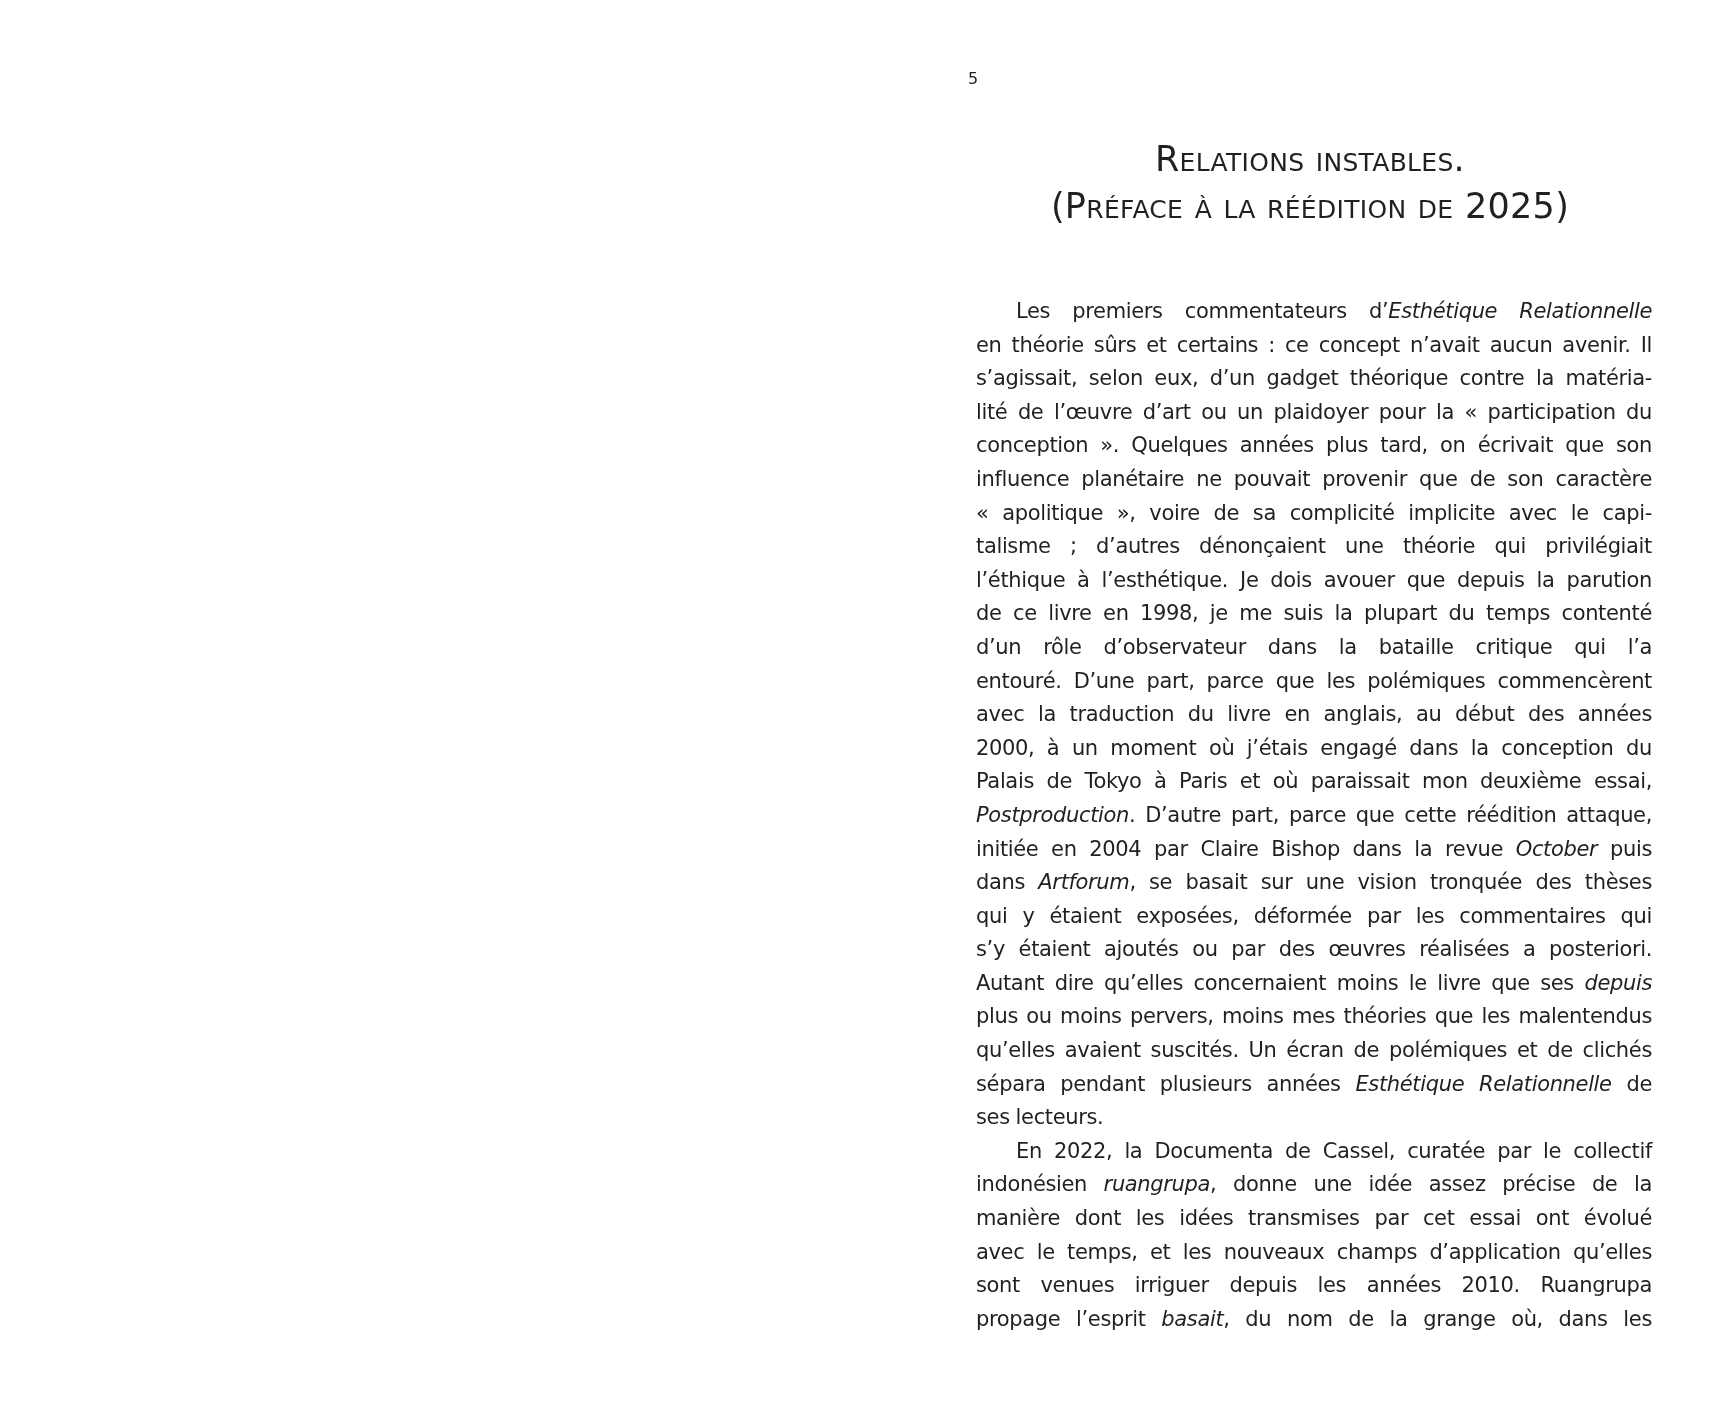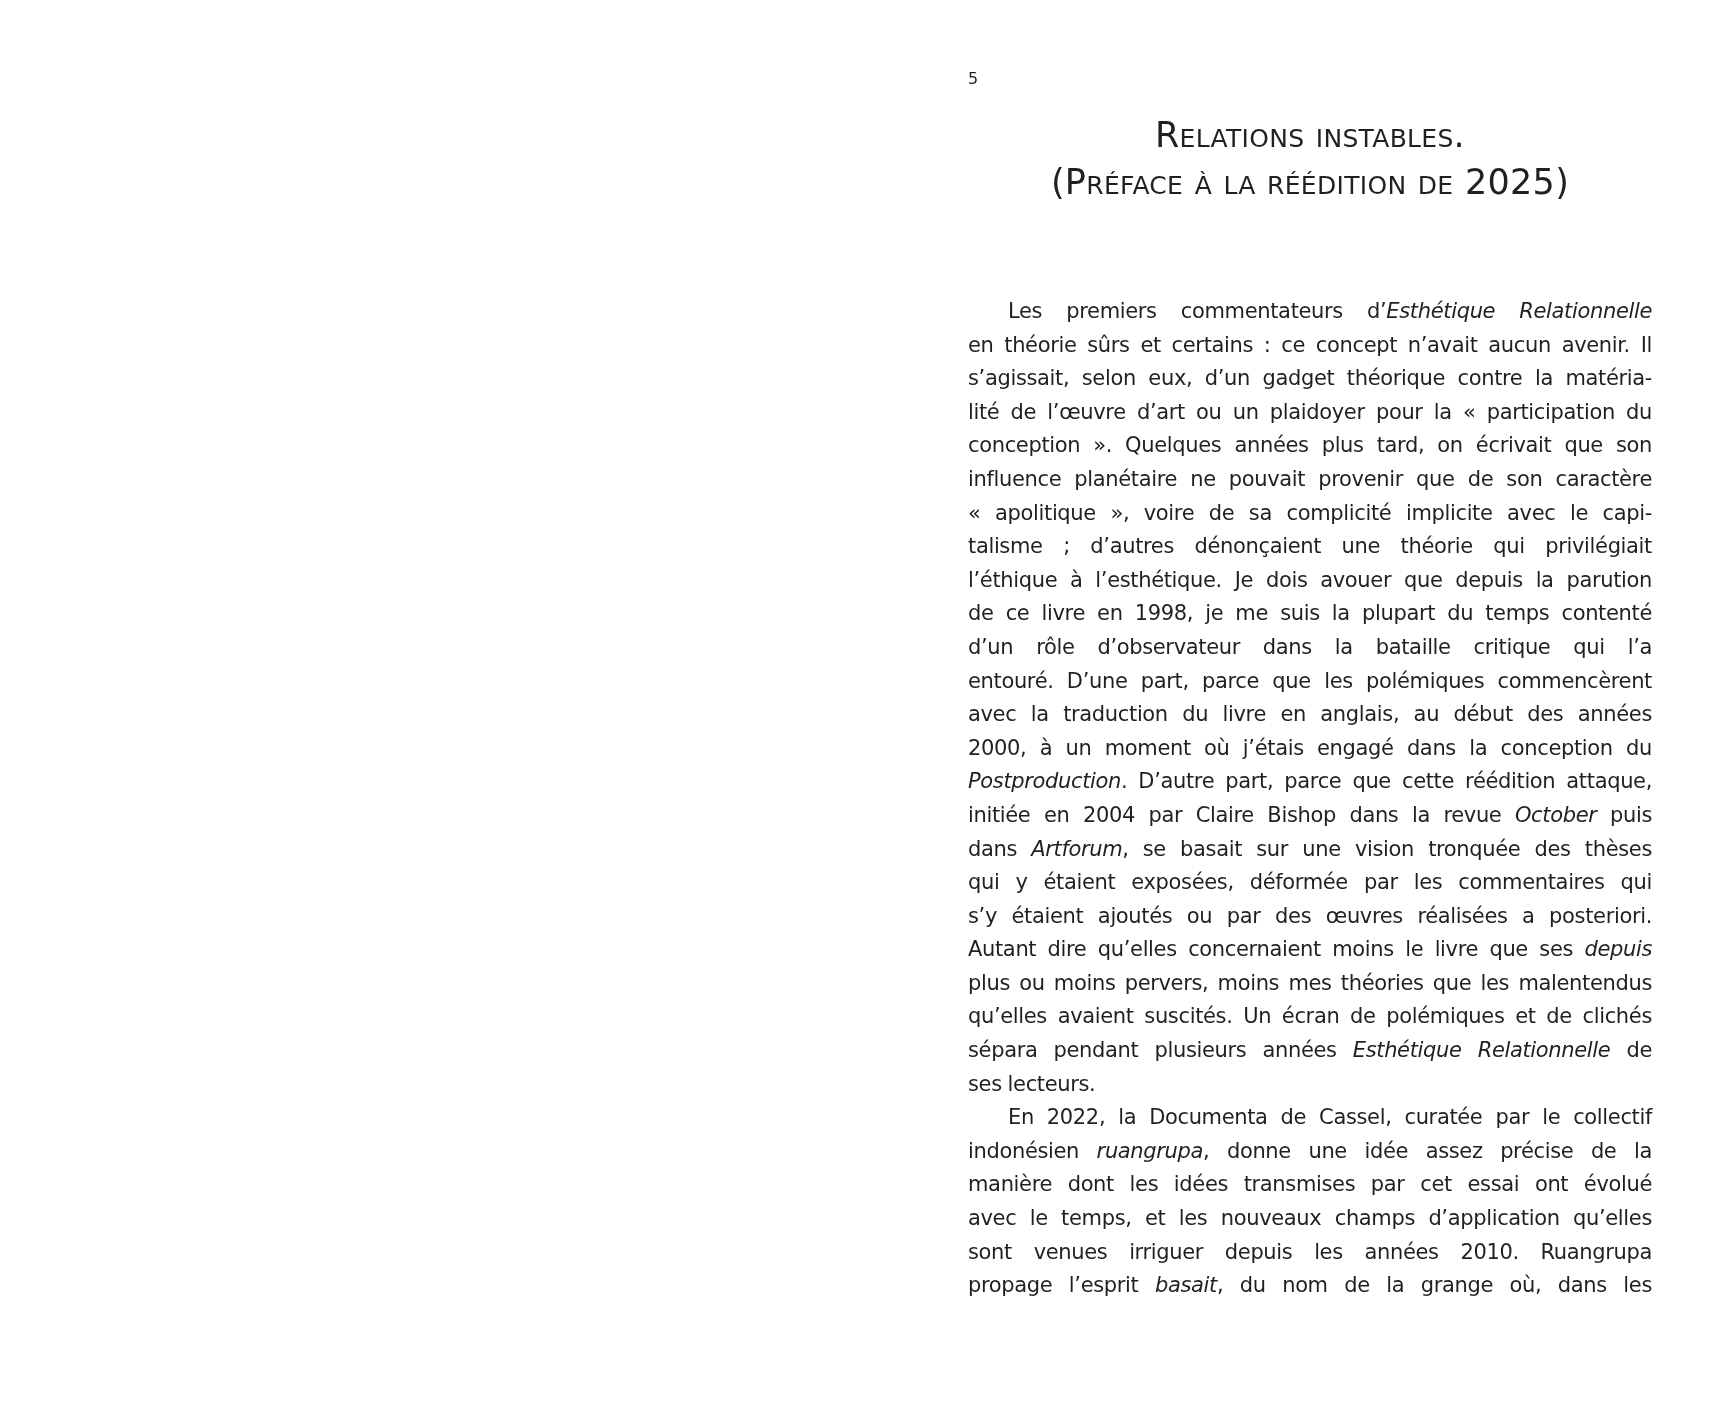--- a/index.html
+++ b/index.html
@@ -36,21 +36,21 @@
     position: absolute;
     left: 102px;
     top: 70px;
     font-size: 16px;
     line-height: 18px;
     color: #231f20;
   }
   .title {
     position: absolute;
     left: 102px;
-    top: 112px;
+    top: 136px;
     width: 684px;
     text-align: center;
     font-family: "DejaVu Sans", "Liberation Sans", sans-serif;
     font-variant: small-caps;
     font-size: 35px;
     line-height: 47px;
     letter-spacing: 0.3px;
     color: #231f20;
     margin: 0;
     font-weight: normal;
@@ -73,20 +73,21 @@
   .para {
     margin: 0;
     text-indent: 40px;
   }
   .line {
     display: block;
     text-align: justify;
     text-align-last: justify;
     white-space: nowrap;
     height: 33.6px;
+    margin-left: 8px;
   }
   .line.first { padding-left: 40px; }
   .line.last { text-align-last: left; }
   .para .line { text-indent: 0; }
   em { font-style: italic; }
 </style>
 </head>
 <body>
 
 <div class="spread">
@@ -109,20 +110,21 @@
           <span class="line"><span>conception ». Quelques années plus tard, on écrivait que son</span></span>
           <span class="line"><span>influence planétaire ne pouvait provenir que de son caractère</span></span>
           <span class="line"><span>« apolitique », voire de sa complicité implicite avec le capi-</span></span>
           <span class="line"><span>talisme ; d’autres dénonçaient une théorie qui privilégiait</span></span>
           <span class="line"><span>l’éthique à l’esthétique. Je dois avouer que depuis la parution</span></span>
           <span class="line"><span>de ce livre en 1998, je me suis la plupart du temps contenté</span></span>
           <span class="line"><span>d’un rôle d’observateur dans la bataille critique qui l’a</span></span>
           <span class="line"><span>entouré. D’une part, parce que les polémiques commencèrent</span></span>
           <span class="line"><span>avec la traduction du livre en anglais, au début des années</span></span>
           <span class="line"><span>2000, à un moment où j’étais engagé dans la conception du</span></span>
+          <span class="line"><span>Palais de Tokyo à Paris et où paraissait mon deuxième essai,</span></span>
           <span class="line"><em>Postproduction</em><span>. D’autre part, parce que cette réédition attaque,</span></span>
           <span class="line"><span>initiée en 2004 par Claire Bishop dans la revue </span><em>October</em><span> puis</span></span>
           <span class="line"><span>dans </span><em>Artforum</em><span>, se basait sur une vision tronquée des thèses</span></span>
           <span class="line"><span>qui y étaient exposées, déformée par les commentaires qui</span></span>
           <span class="line"><span>s’y étaient ajoutés ou par des œuvres réalisées a posteriori.</span></span>
           <span class="line"><span>Autant dire qu’elles concernaient moins le livre que ses </span><em>depuis</em></span>
           <span class="line"><span>plus ou moins pervers, moins mes théories que les malentendus</span></span>
           <span class="line"><span>qu’elles avaient suscités. Un écran de polémiques et de clichés</span></span>
           <span class="line"><span>sépara pendant plusieurs années </span><em>Esthétique Relationnelle</em><span> de</span></span>
           <span class="line last"><span>ses lecteurs.</span></span>

